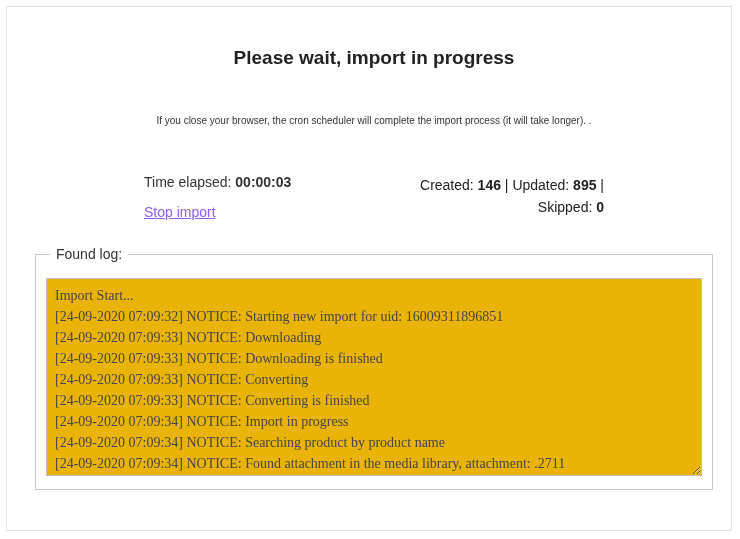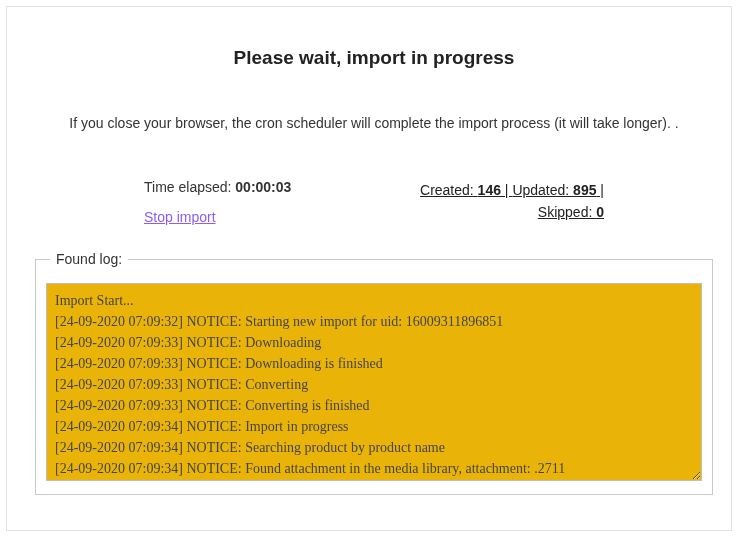--- a/index.html
+++ b/index.html
@@ -24,21 +24,21 @@
       text-align: center;
       font-size: 19px;
       font-weight: 700;
       color: #222;
       margin-top: 24px;
       margin-bottom: 46px;
     }
     .sub {
       text-align: center;
       color: #333;
-      font-size: 14px;
+      font-size: 10px;
       margin-bottom: 48px;
       margin-top: 32px;
     }
     .row {
       display: flex;
       align-items: flex-start;
       justify-content: center;
     }
     .left-col { width: 230px; }
     .elapsed { font-size: 14px; margin-bottom: 6px; }
@@ -59,21 +59,20 @@
       text-align: center;
       flex: 0 0 120px;
       margin-top: -4px;
     }
     .right-col {
       width: 230px;
       text-align: right;
       font-size: 14px;
       color: #222;
       line-height: 1.6;
-      text-decoration: underline;
     }
     .right-col b { font-weight: 700; }
     fieldset.log {
       border: 1px solid #c9c9c9;
       margin-top: 26px;
       padding: 16px 10px 10px 10px;
     }
     fieldset.log legend {
       padding: 0 6px;
       font-size: 14px;

